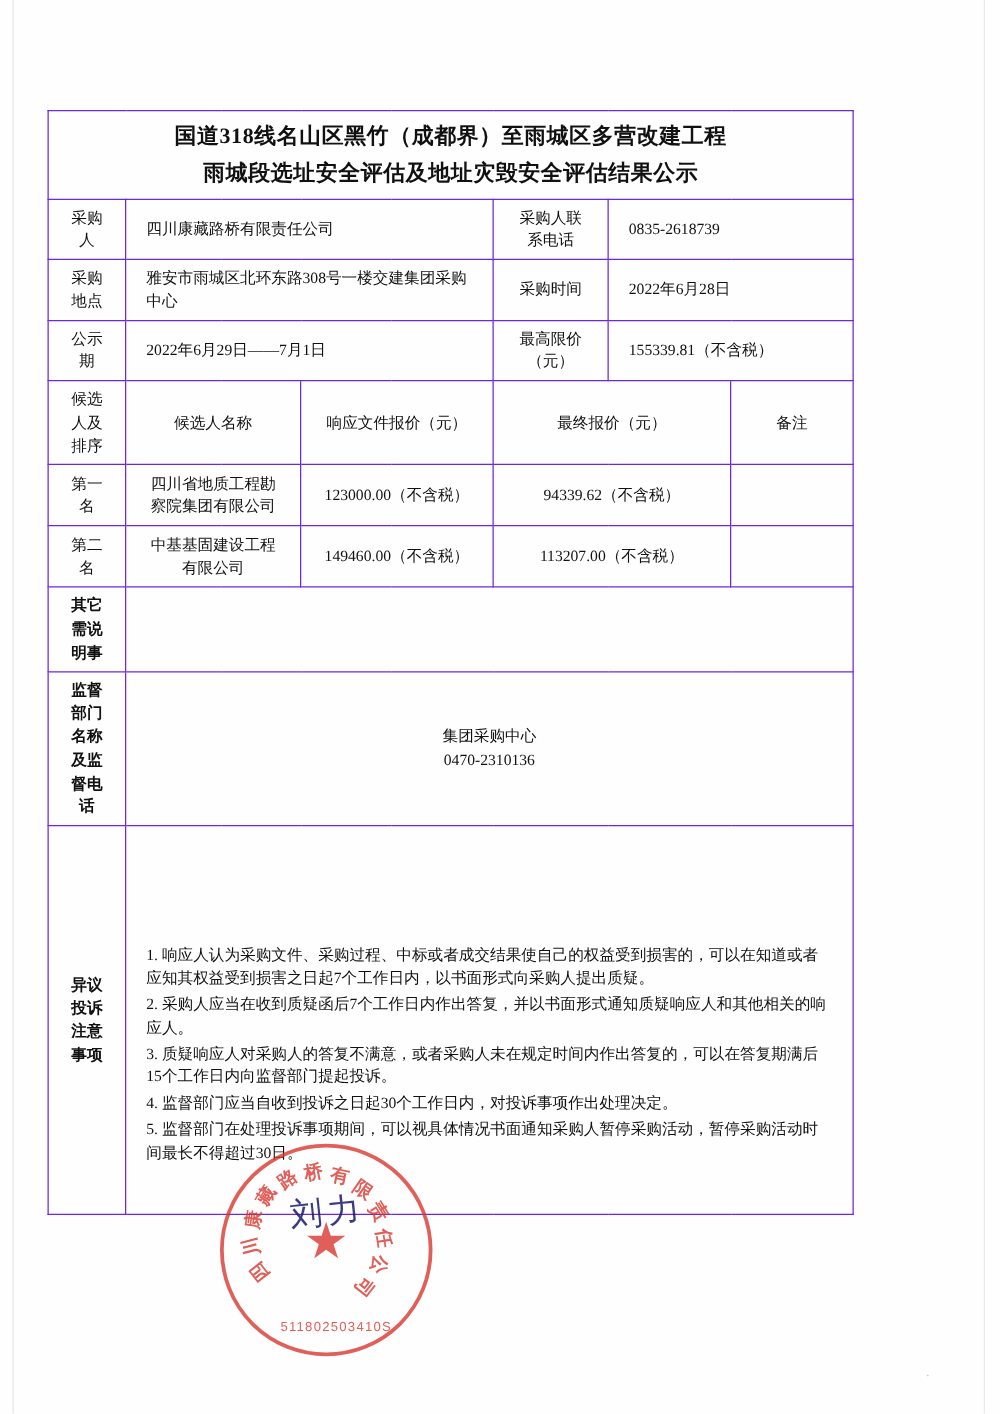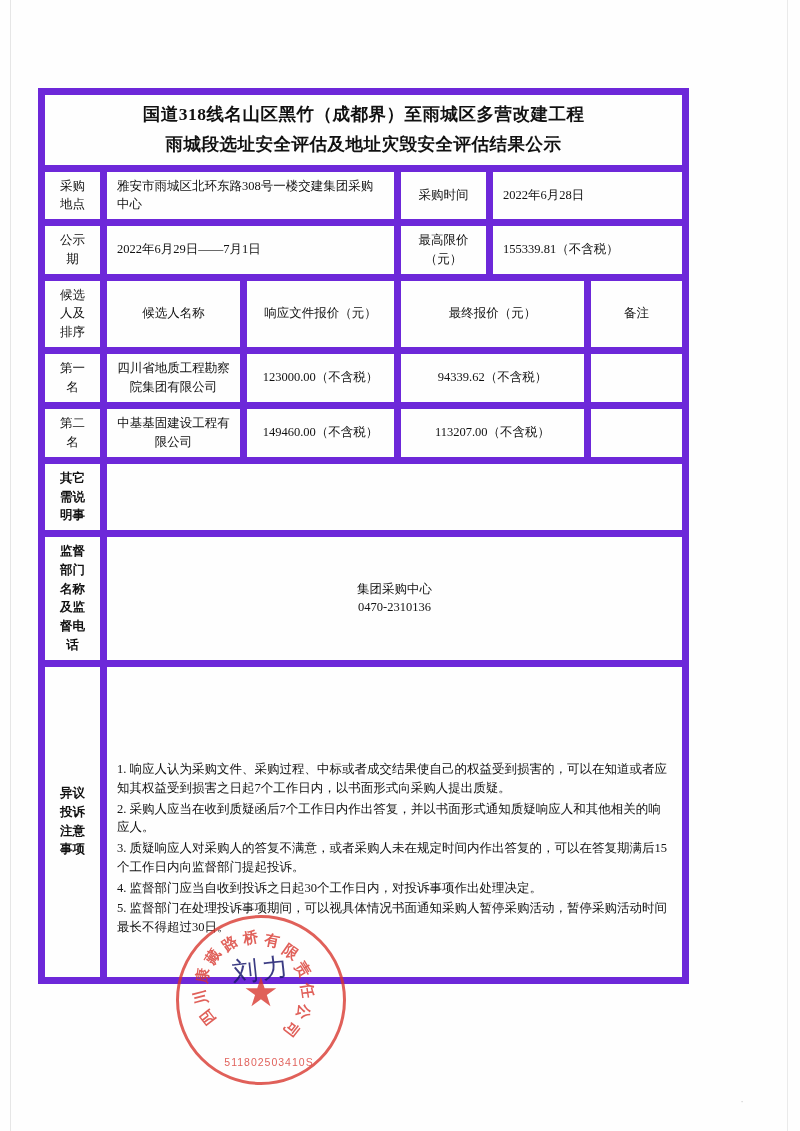--- a/index.html
+++ b/index.html
@@ -38,22 +38,22 @@
   .doc-table {
     position: absolute;
     left: 38px;
     top: 88px;
     width: 644px;
     border-collapse: collapse;
     table-layout: fixed;
     background: transparent;
   }
   .doc-table td {
-    border: 7px solid #6d28d9;
-    padding: 5px 10px;
+    border: 1px solid #6d28d9;
+    padding: 5px 16px;
     font-size: 12.5px;
     line-height: 1.5;
     vertical-align: middle;
     color: #111;
   }
   .title-cell {
     text-align: center;
     padding: 16px 10px 18px 10px;
   }
   .title-line {
@@ -203,20 +203,26 @@
 
     <tbody>
         <tr>
       <td class="title-cell" colspan="8">
         <div class="title-line">国道318线名山区黑竹（成都界）至雨城区多营改建工程</div>
         <div class="title-line">雨城段选址安全评估及地址灾毁安全评估结果公示</div>
       </td>
     </tr>
 
 
+    <tr>
+      <td class="lbl">采购人</td>
+      <td class="val" colspan="4">四川康藏路桥有限责任公司</td>
+      <td class="lbl">采购人联系电话</td>
+      <td class="val" colspan="2">0835-2618739</td>
+    </tr>
 
     <tr>
       <td class="lbl">采购地点</td>
       <td class="val" colspan="4">雅安市雨城区北环东路308号一楼交建集团采购中心</td>
       <td class="lbl">采购时间</td>
       <td class="val" colspan="2">2022年6月28日</td>
     </tr>
 
     <tr>
       <td class="lbl">公示期</td>

